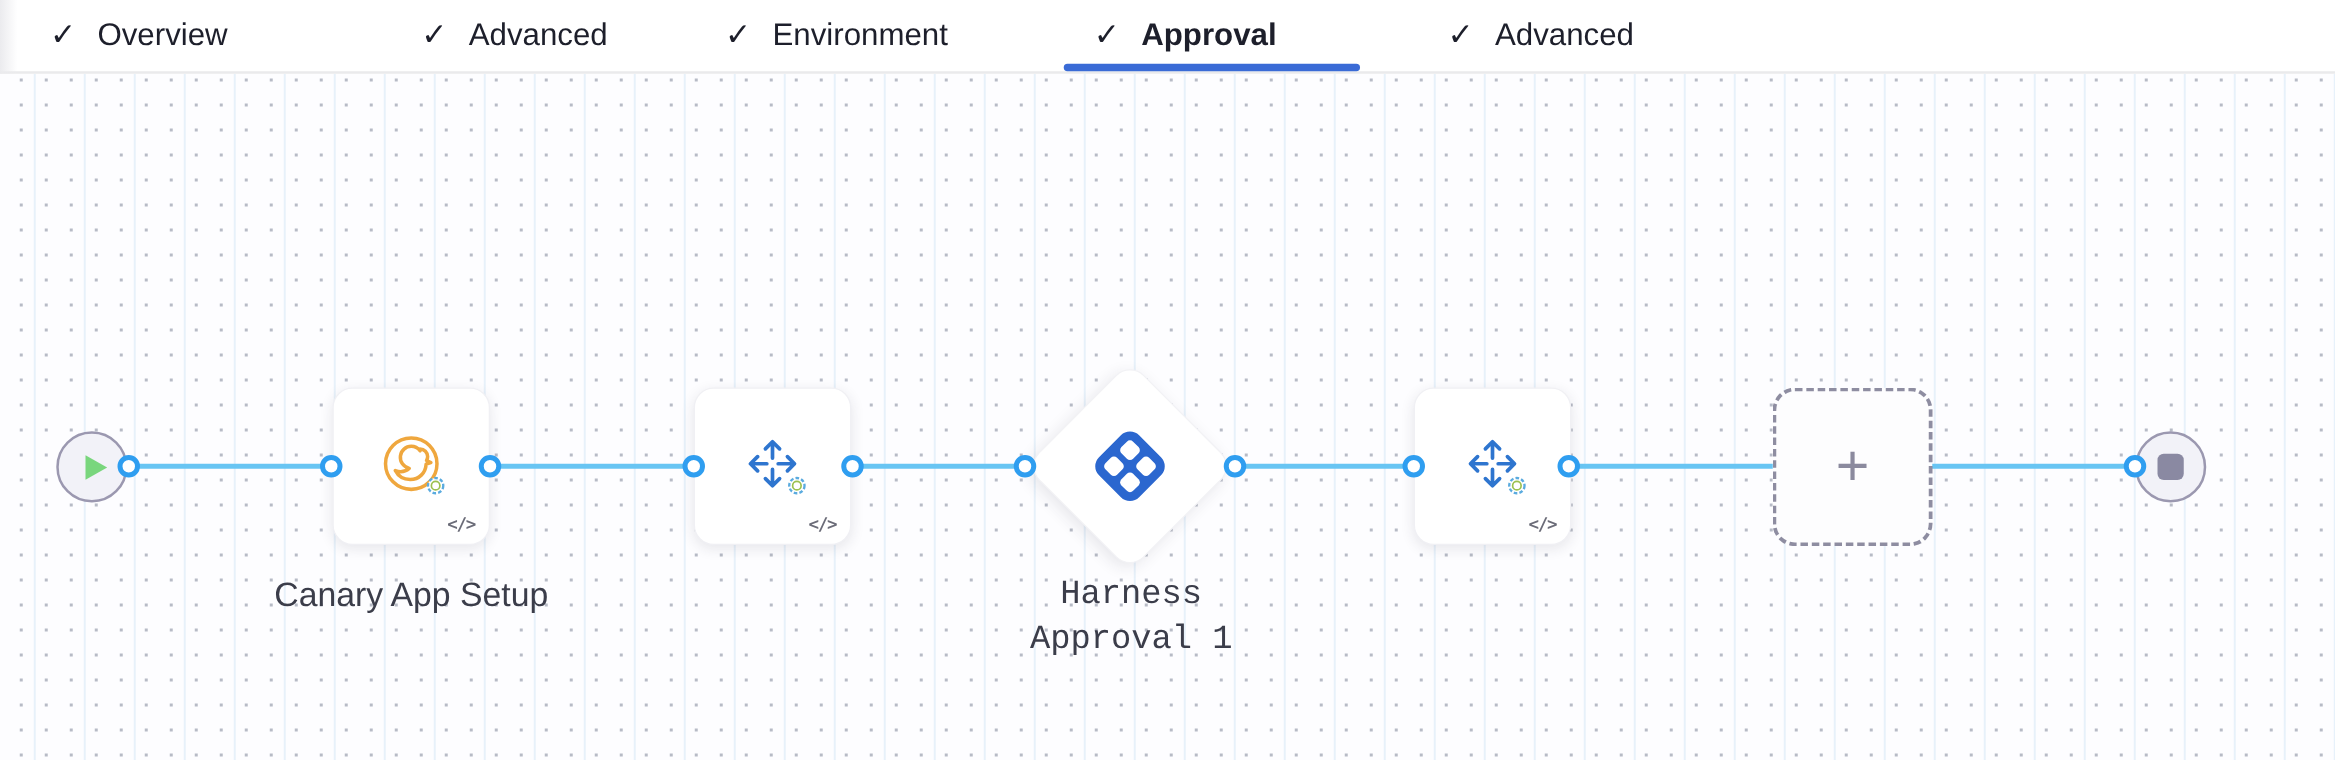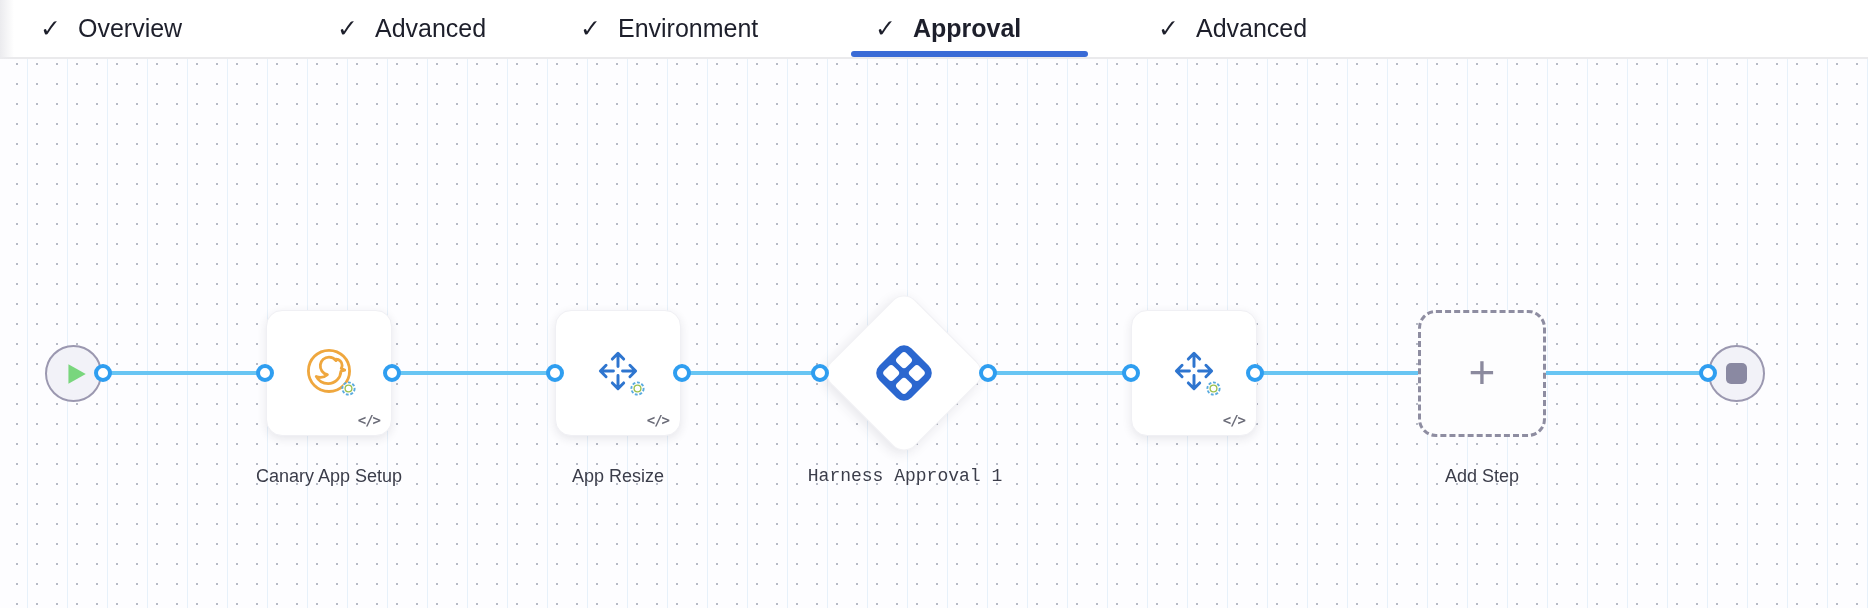--- a/index.html
+++ b/index.html
@@ -90,21 +90,21 @@
     background:#fdfdfe;border:3px dashed #8e8da1;box-sizing:border-box;
     display:flex;align-items:center;justify-content:center;
     z-index:2;cursor:pointer;
   }
   .add-step-box .plus{
     font-size:46px;font-weight:400;color:#8b8a9e;line-height:1;margin-top:-4px;
   }
 
   .node-label{
     position:absolute;top:458px;width:240px;transform:translateX(-50%);
-    text-align:center;color:#3b3d4a;font-size:18px;line-height:36px;z-index:4;
+    text-align:center;color:#3b3d4a;font-size:27px;line-height:36px;z-index:4;
     white-space:pre-line;
   }
 </style>
 </head>
 <body>
 
 <div class="tabbar">
   <div class="tab" style="left:40px">
     <span class="chk">✓</span>
     <span>Overview</span>
@@ -204,17 +204,15 @@
   <div class="port" style="left:392px;top:314px;"></div>
   <div class="port" style="left:555px;top:314px;"></div>
   <div class="port" style="left:682px;top:314px;"></div>
   <div class="port" style="left:820px;top:314px;"></div>
   <div class="port" style="left:988px;top:314px;"></div>
   <div class="port" style="left:1131px;top:314px;"></div>
   <div class="port" style="left:1255px;top:314px;"></div>
   <div class="port" style="left:1708px;top:314px;"></div>
 
   <div class="node-label" style="left:329px;top:399px;">Canary App Setup</div>
-  <div class="node-label" style="left:618px;top:399px;">App Resize</div>
   <div class="node-label" style="left:905px;top:399px;font-family:Liberation Mono, monospace;">Harness Approval 1</div>
-  <div class="node-label" style="left:1482px;top:399px;">Add Step</div>
 
 </div>
 
 </body></html>

